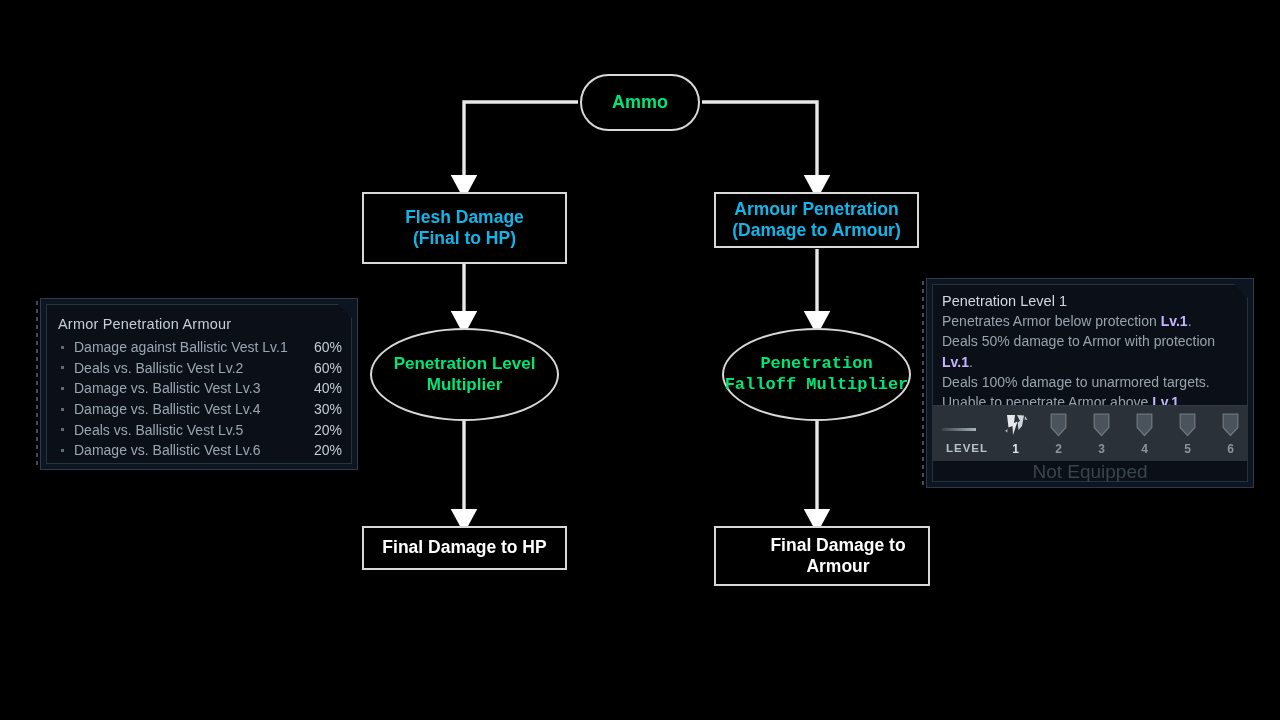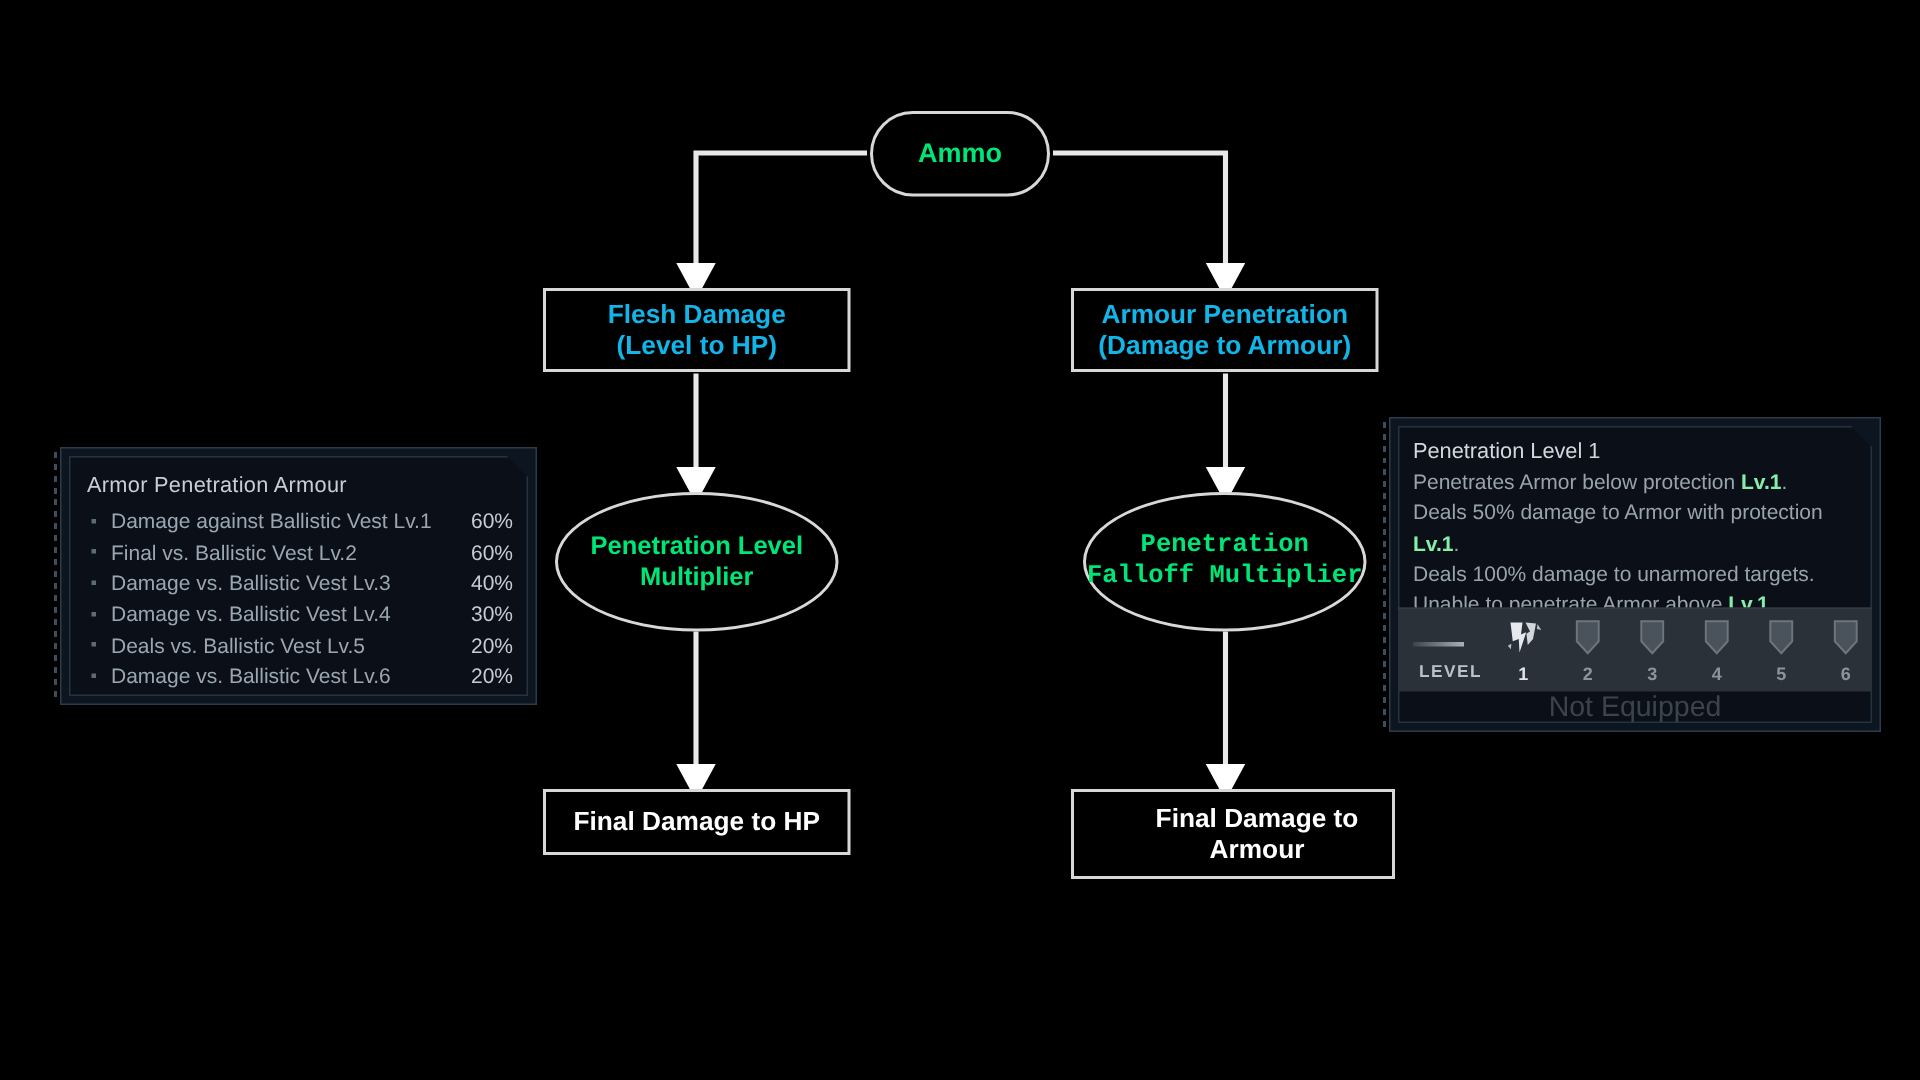--- a/index.html
+++ b/index.html
@@ -40,21 +40,21 @@
   .stadium {
     border: 2px solid #d8d8d8;
     background: #000;
     border-radius: 38px;
     color: #00e676;
     font-weight: bold;
     font-size: 18px;
   }
 
   #n-ammo      { left:580px; top:74px;  width:120px; height:57px; }
-  #n-flesh     { left:362px; top:192px; width:205px; height:56px; }
+  #n-flesh     { left:362px; top:192px; width:205px; height:72px; }
   #n-armourpen { left:714px; top:192px; width:205px; height:56px; }
   #n-penlevel  { left:370px; top:328px; width:189px; height:93px; }
   #n-penfall   { left:722px; top:328px; width:189px; height:93px;font-family:Liberation Mono, monospace; }
   #n-finalhp   { left:362px; top:526px; width:205px; height:44px; }
   #n-finalarm  { left:714px; top:526px; width:216px; height:60px;padding-left:32px; }
 
   
   .panel {
     position: absolute;
     background: #0d1620;
@@ -93,21 +93,21 @@
     margin:0 10px 0 3px;
   }
   .falloff-row .rname { flex:1 1 auto; white-space:nowrap; }
   .falloff-row .rval { flex:0 0 auto; color:#c4ccd4; text-align:right; width:40px; }
 
   
   #panel-pen { left:926px; top:278px; width:328px; height:210px; }
   #panel-pen .body { position:absolute; left:5px; right:5px; top:5px; padding:9px 28px 0 10px; }
   .pen-title { color:#d2d8de; font-size:14.5px; margin-bottom:2px; }
   .pen-line { color:#98a3ae; font-size:14px; line-height:1.45; }
-  .hl { color:#86efac; font-weight:bold; }
+  .hl { color:#c4b5fd; font-weight:bold; }
 
   .level-strip {
     position:absolute; left:5px; right:5px; bottom:26px; height:56px;
     background:#2a3138;
     display:flex; align-items:flex-end; padding:4px 8px 5px 10px;
     border-top:1px solid #323a42;
   }
   .level-word {
     color:#b9c2ca; font-size:11.5px; font-weight:bold; letter-spacing:1px;
     margin:0 6px 2px 4px;
@@ -150,21 +150,21 @@
     </g>
   </svg>
 
   <div id="n-ammo" class="node stadium">
     <span>Ammo</span>
   </div>
 
   <div id="n-flesh" class="node box">
     <div class="cyan">
       <span class="lbl">Flesh Damage</span>
-      <span class="lbl">(Level to HP)</span>
+      <span class="lbl">(Final to HP)</span>
     </div>
   </div>
 
   <div id="n-armourpen" class="node box">
     <div class="cyan">
       <span class="lbl">Armour Penetration</span>
       <span class="lbl">(Damage to Armour)</span>
     </div>
   </div>
 
@@ -201,21 +201,21 @@
     <div class="body">
       <div class="panel-title">Armor Penetration Armour</div>
       <div id="falloff-rows">
           <div class="falloff-row">
             <span class="bullet"></span>
             <span class="rname">Damage against Ballistic Vest Lv.1</span>
             <span class="rval">60%</span>
           </div>
           <div class="falloff-row">
             <span class="bullet"></span>
-            <span class="rname">Final vs. Ballistic Vest Lv.2</span>
+            <span class="rname">Deals vs. Ballistic Vest Lv.2</span>
             <span class="rval">60%</span>
           </div>
           <div class="falloff-row">
             <span class="bullet"></span>
             <span class="rname">Damage vs. Ballistic Vest Lv.3</span>
             <span class="rval">40%</span>
           </div>
           <div class="falloff-row">
             <span class="bullet"></span>
             <span class="rname">Damage vs. Ballistic Vest Lv.4</span>

